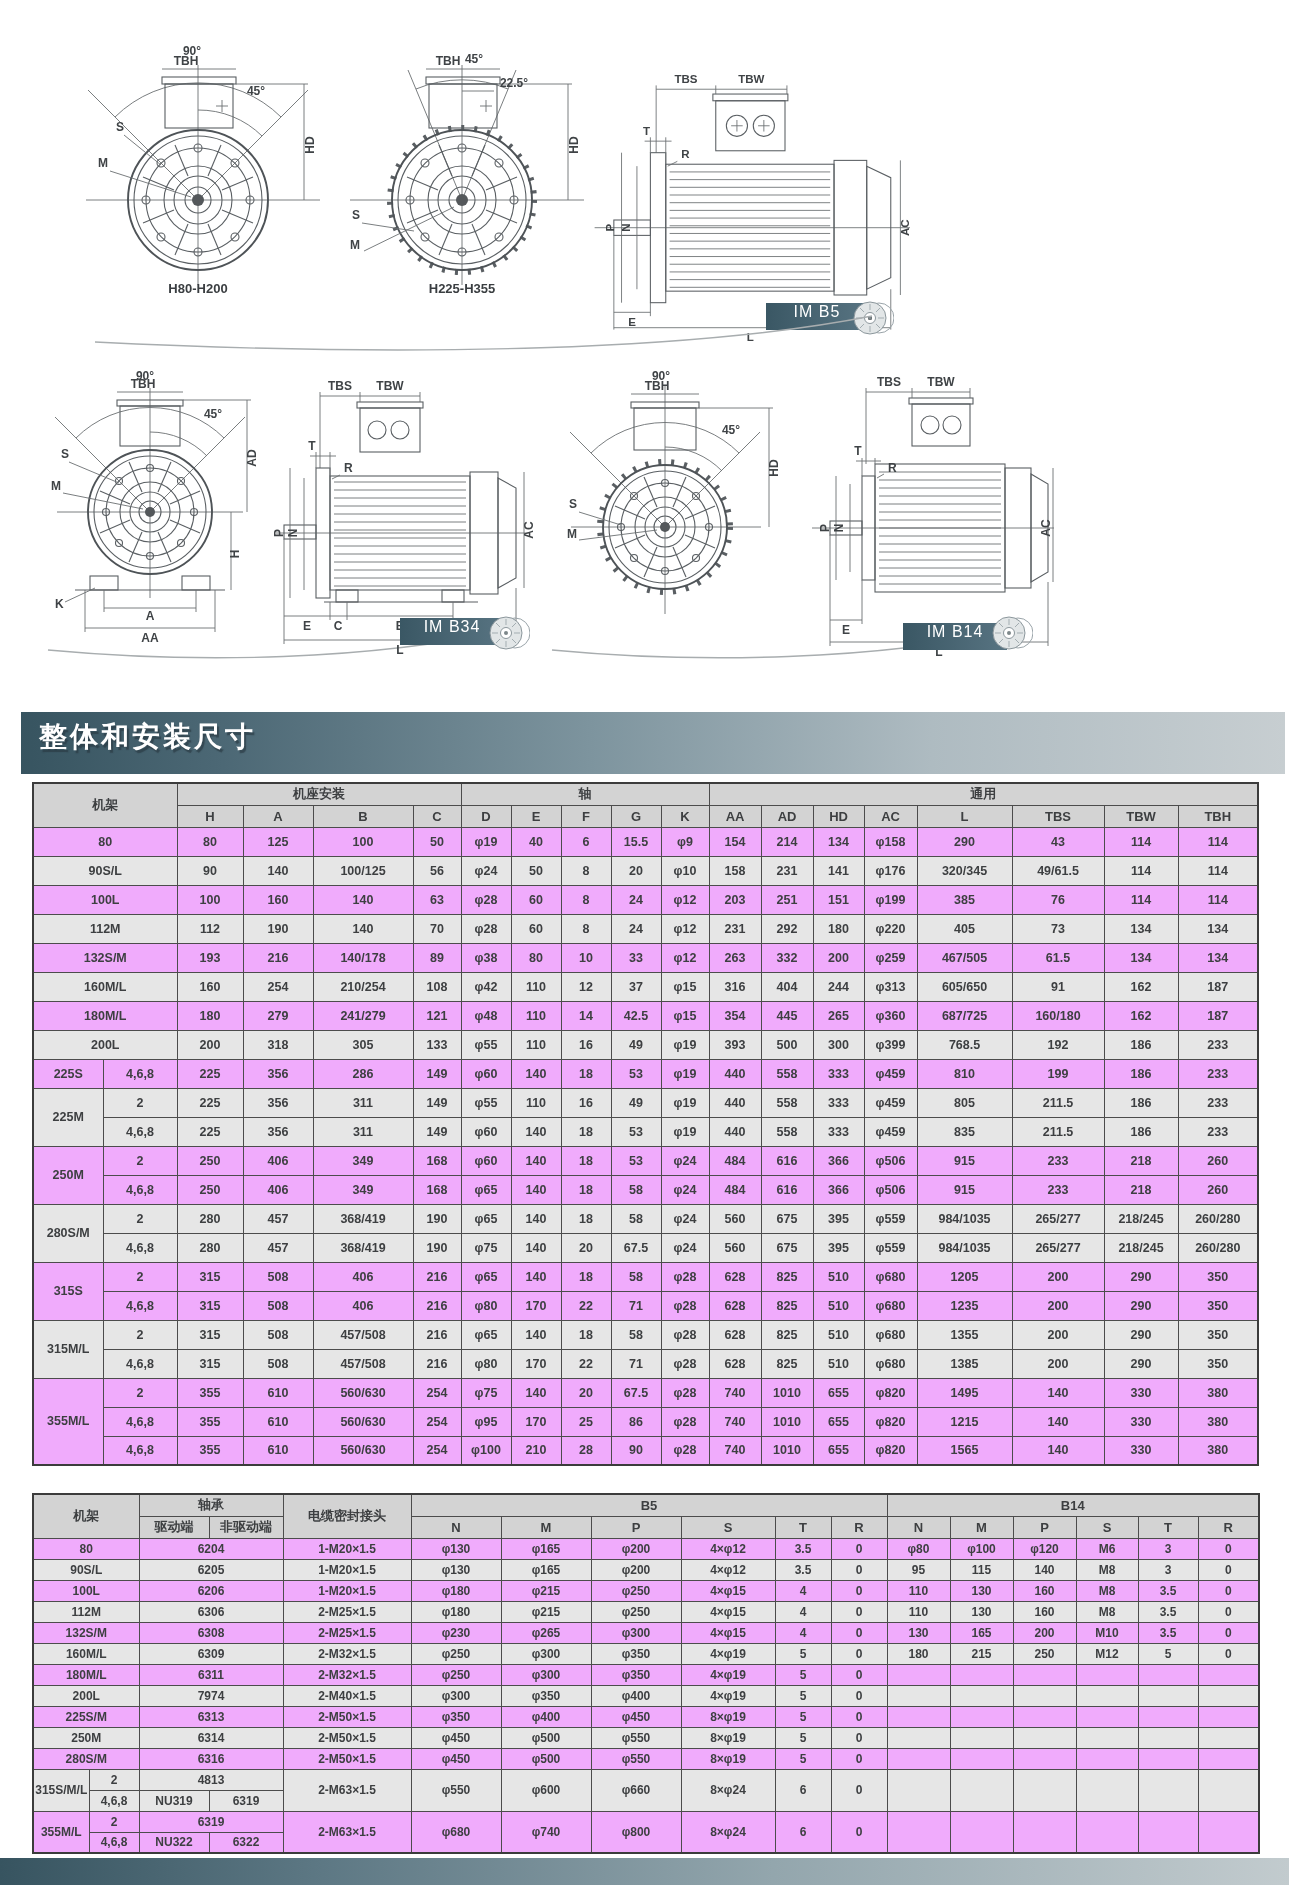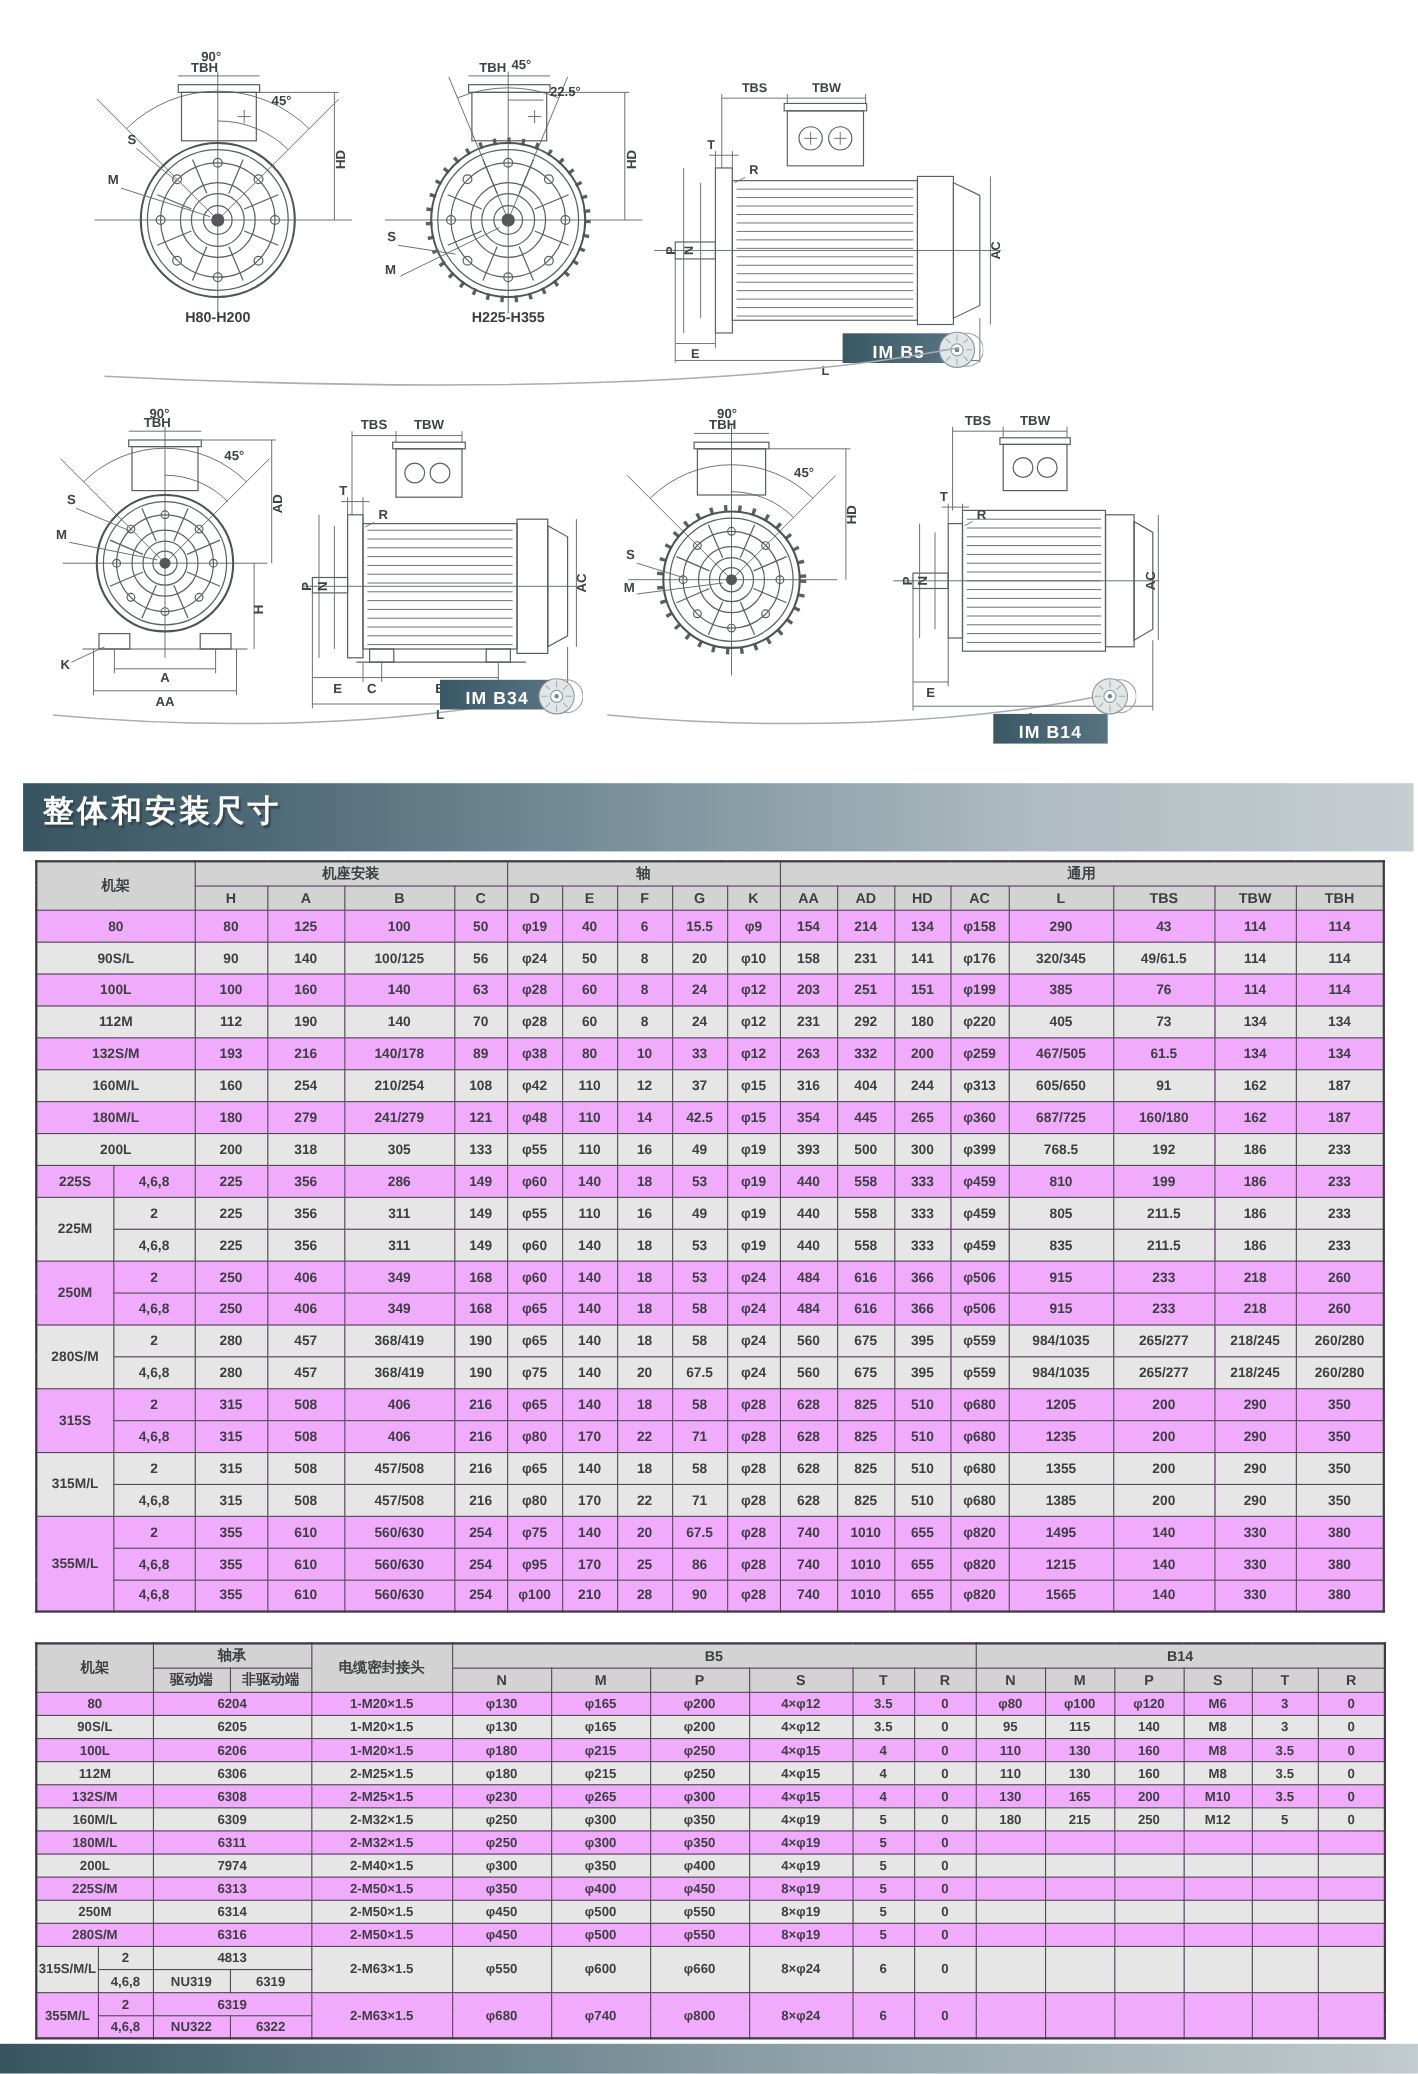--- a/index.html
+++ b/index.html
@@ -21,22 +21,22 @@
   table{border-collapse:collapse;table-layout:fixed;position:absolute;background:#f0abfc;border:2px solid #3c3c3c}
   #t1{left:32px;top:782px;width:1226px}
   #t2{left:32px;top:1493px;width:1226px}
   th,td{border:1px solid #4c4c4c;text-align:center;vertical-align:middle;font-weight:bold;
     color:#3d3f41;overflow:hidden;white-space:nowrap}
   #t1 th{height:22px;font-size:13px;background:#d3d3d3}
   #t1 td{height:29px;font-size:12.5px}
   #t2 th{height:22px;font-size:13px;background:#d3d3d3}
   #t2 td{height:21px;font-size:12px}
   tr.shade td{background:#e6e6e6}
-  .badge{position:absolute;height:27px;display:flex;align-items:flex-end;justify-content:center;
-    background:linear-gradient(90deg,#3a5764,#587482);color:#fff;font-weight:bold;font-size:16px;letter-spacing:1px}
+  .badge{position:absolute;height:27px;display:flex;align-items:flex-start;justify-content:center;
+    background:linear-gradient(90deg,#3a5764,#587482);color:#fff;font-weight:normal;font-size:16px;letter-spacing:1px}
 </style>
 </head>
 <body>
 
 <svg style="left:58px;top:35px" width="280" height="262" viewBox="0 0 280 262">
   <line class="dim" x1="28" y1="165" x2="262" y2="165"></line>
   <line class="dim" x1="140" y1="30" x2="140" y2="250"></line>
   <line class="dim" x1="140" y1="165" x2="30" y2="55"></line>
   <line class="dim" x1="140" y1="165" x2="250" y2="55"></line>
   <path class="dim" d="M 57 82 A 118 118 0 0 1 223 82"></path>
@@ -421,21 +421,21 @@
   <text class="lbl" x="288" y="160" text-anchor="middle" transform="rotate(-90 288 160)">AC</text>
   <line class="dim" x1="68" y1="167" x2="68" y2="278"></line>
   <line class="dim" x1="100" y1="212" x2="100" y2="256"></line>
   <line class="dim" x1="286" y1="214" x2="286" y2="278"></line>
   <line class="dim" x1="68" y1="252" x2="100" y2="252"></line>
   <text class="lbl" x="84" y="266" text-anchor="middle">E</text>
   <line class="dim" x1="68" y1="274" x2="286" y2="274"></line>
   <text class="lbl" x="177" y="288" text-anchor="middle">L</text>
 </svg>
 
-<div class="badge" style="left:903px;top:649px;width:104px">
+<div class="badge" style="left:903px;top:623px;width:104px">
   <span>IM B14</span>
 </div>
 <svg style="left:989px;top:612px" width="44" height="42" viewBox="0 0 44 42">
   <circle cx="29" cy="21" r="15" fill="none" stroke="#9aa4a9"></circle>
   <circle cx="20" cy="21" r="16" fill="#e2e6e7" stroke="#8c979c"></circle>
   <g stroke="#a3adb1" stroke-width="1">
     <line x1="20" y1="7" x2="20" y2="13"></line>
       <line x1="20" y1="29" x2="20" y2="35"></line>
     <line x1="6" y1="21" x2="12" y2="21"></line>
       <line x1="28" y1="21" x2="34" y2="21"></line>

